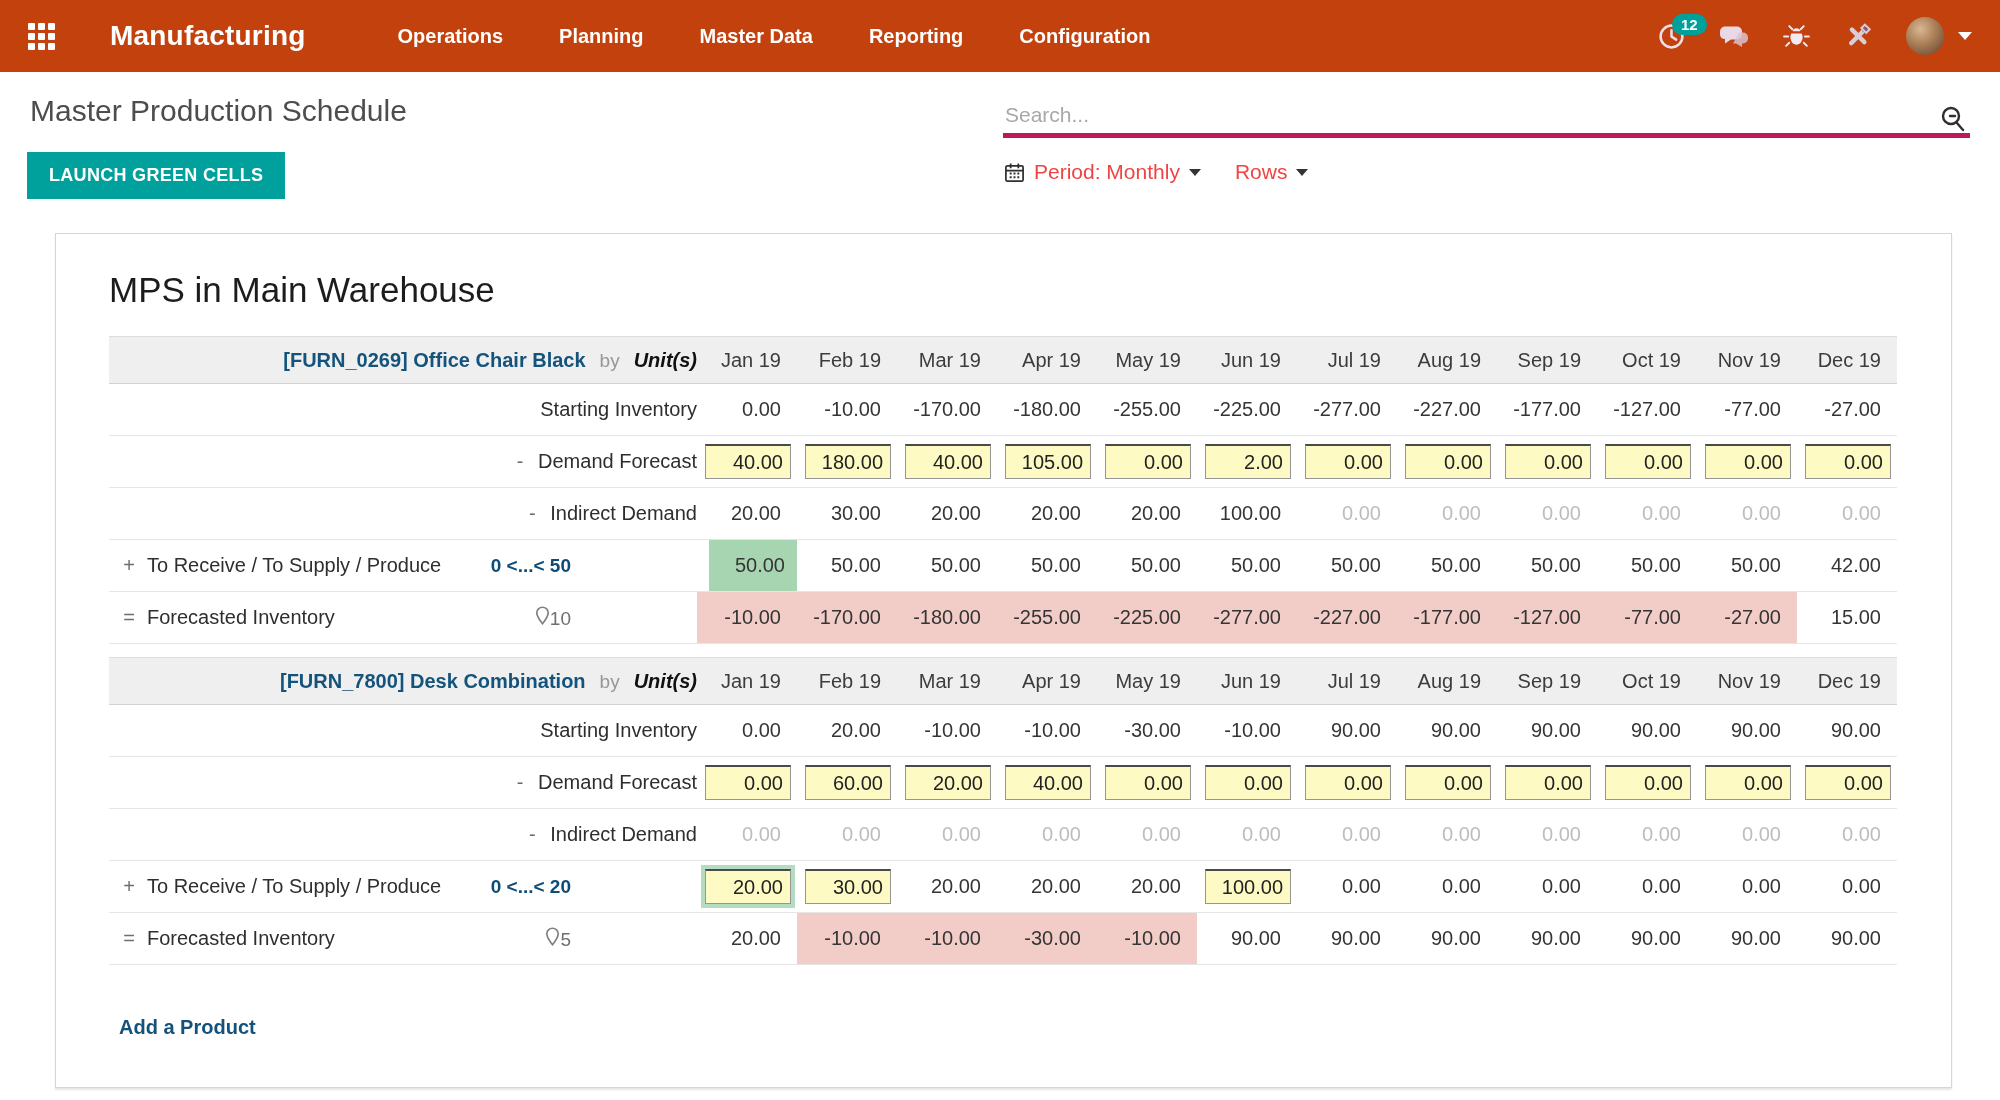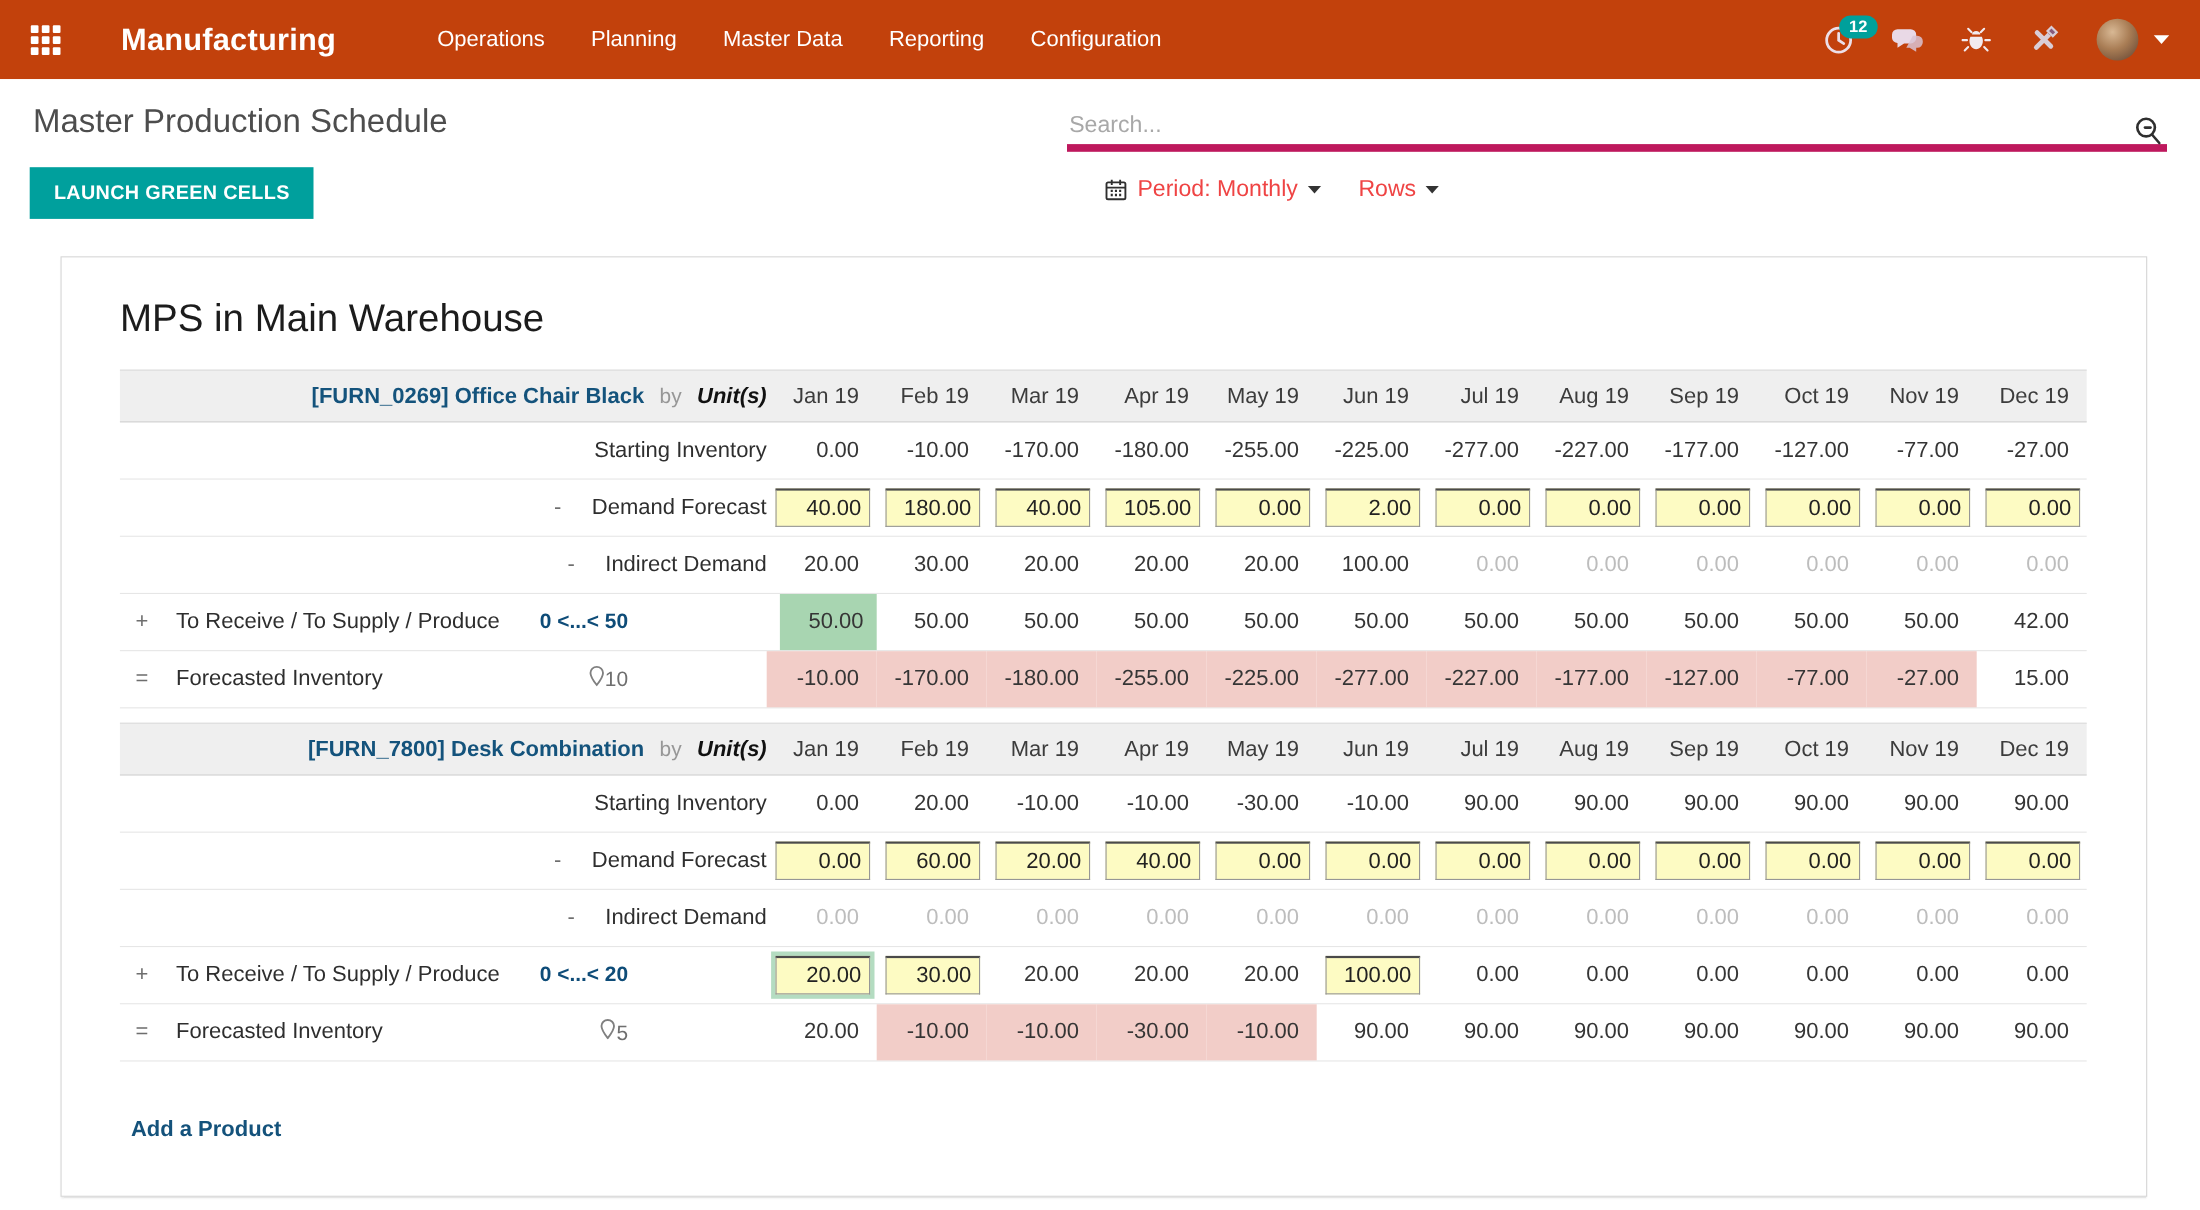--- a/index.html
+++ b/index.html
@@ -6,38 +6,38 @@
     font-family:"Liberation Sans",sans-serif;overflow:hidden;}
   *{box-sizing:border-box;}
 
   
   .topbar{height:72px;background:#c2410c;display:flex;align-items:center;
     padding:0 28px;color:#fff;}
   .apps-icon{width:27px;height:27px;display:grid;grid-template-columns:repeat(3,7px);
     grid-template-rows:repeat(3,7px);gap:3px;cursor:pointer;}
   .apps-icon span{background:#fff;border-radius:1px;}
   .brand{font-size:28px;font-weight:bold;margin-left:55px;letter-spacing:.2px;}
-  .menu{display:flex;gap:42px;margin-left:92px;font-size:20px;font-weight:400;justify-content:space-between;}
+  .menu{display:flex;gap:56px;margin-left:92px;font-size:20px;font-weight:700;justify-content:space-between;}
   .menu-item{cursor:pointer;white-space:nowrap;}
   .systray{margin-left:auto;display:flex;align-items:center;gap:34px;}
   .tray-icon{position:relative;display:flex;align-items:center;cursor:pointer;}
   .badge{position:absolute;top:-9px;left:14px;background:#00a09b;color:#fff;
     font-size:15px;font-weight:bold;padding:2px 9px;border-radius:11px;line-height:17px;}
   .avatar-wrap{display:flex;align-items:center;gap:14px;cursor:pointer;}
   .avatar{width:38px;height:38px;border-radius:50%;
     background:radial-gradient(circle at 38% 32%, #d8b894 0%, #a97d55 45%, #5d4030 100%);}
   .caret{width:0;height:0;border-left:7px solid transparent;border-right:7px solid transparent;
     border-top:8px solid #fff;}
   .caret.dark{border-top-color:#333;border-left-width:6px;border-right-width:6px;border-top-width:7px;}
 
   
   .controls{position:relative;height:133px;background:#fff;}
   .page-title{position:absolute;left:30px;top:22px;font-size:30px;color:#4d4d4d;}
-  .search-box{position:absolute;left:970px;right:30px;top:24px;height:42px;
-    border-bottom:7px solid #be185d;}
+  .search-box{position:absolute;left:1003px;right:30px;top:24px;height:42px;
+    border-bottom:5px solid #be185d;}
   .search-input{width:100%;height:100%;border:none;outline:none;background:transparent;
     font-size:21px;color:#555;padding:4px 44px 4px 2px;font-family:inherit;}
   .search-input::placeholder{color:#a8a8a8;}
   .search-glass{position:absolute;right:2px;top:8px;}
   .launch-btn{position:absolute;left:27px;top:80px;background:#00a09d;border:none;
     color:#fff;font-family:inherit;font-size:18px;font-weight:bold;letter-spacing:.3px;
     padding:13px 22px;cursor:pointer;}
   .filters{position:absolute;left:1004px;top:88px;display:flex;gap:34px;align-items:center;}
   .filter-item{display:flex;align-items:center;gap:9px;font-size:21px;color:#ef4444;
     font-weight:500;cursor:pointer;}
@@ -55,21 +55,21 @@
     border-bottom:1px solid #d2d2d2;}
   .cell{display:flex;align-items:center;justify-content:flex-end;
     padding-right:16px;font-size:20px;color:#353535;}
   .cell.head{color:#3c3c3c;}
   .cell.muted{color:#bdbdbd;}
   .cell.neg{background:#f2cdc8;}
   .cell.input-cell{padding-right:6px;}
   .cell.green-cell{padding-right:0;}
   .label-cell{justify-content:flex-end;padding-right:0;}
   .pfx{width:20px;margin-left:10px;text-align:center;color:#6e6e6e;font-size:20px;}
-  .lbl{margin-left:21px;color:#2e2e2e;font-size:20px;}
+  .lbl{margin-left:8px;color:#2e2e2e;font-size:20px;}
   .lbl.noprefix{margin-left:2px;}
   .meta{margin-left:auto;margin-right:126px;display:flex;align-items:center;gap:8px;}
   .constraint{color:#0e4c78;font-weight:bold;font-size:19px;cursor:pointer;white-space:nowrap;}
   .pin-count{color:#6f6f6f;font-size:19px;}
   .prod{display:flex;align-items:baseline;gap:14px;padding-left:14px;}
   .prod-link{color:#14537c;font-weight:bold;font-size:20px;cursor:pointer;}
   .prod-by{color:#979797;font-size:19px;}
   .prod-uom{color:#111;font-weight:bold;font-style:italic;font-size:20px;}
   .fc-input{width:86px;height:35px;background:#fdfbc3;border:1px solid #969696;
     border-top:2px solid #4a4a4a;text-align:right;padding-right:7px;font-size:20px;

